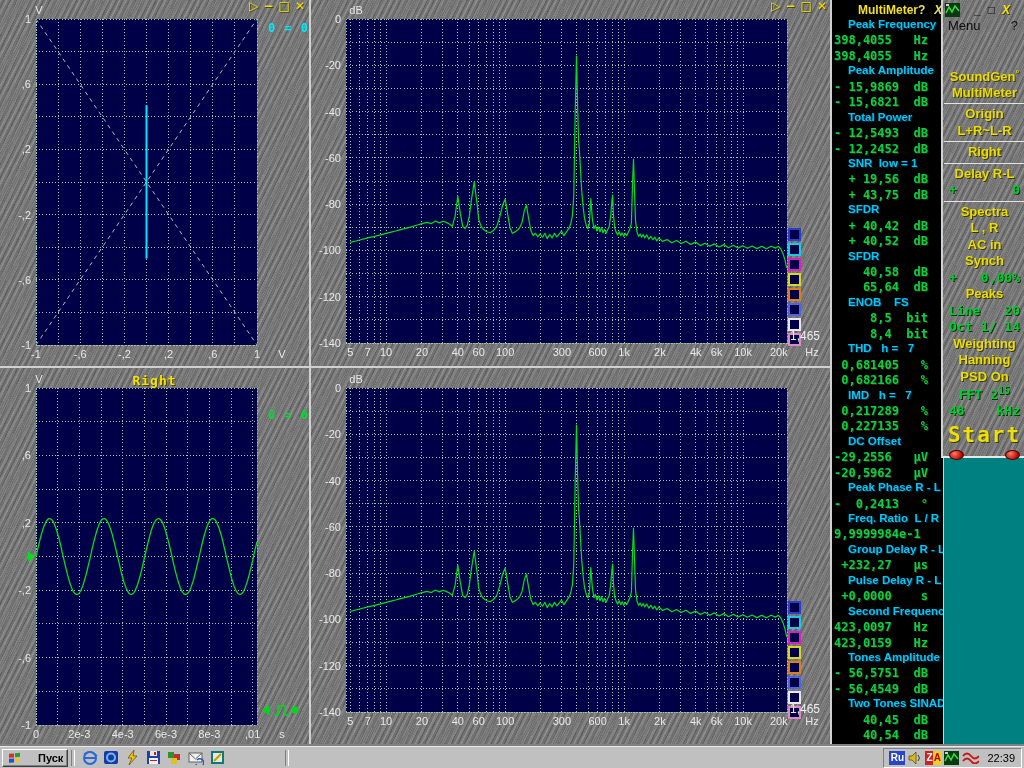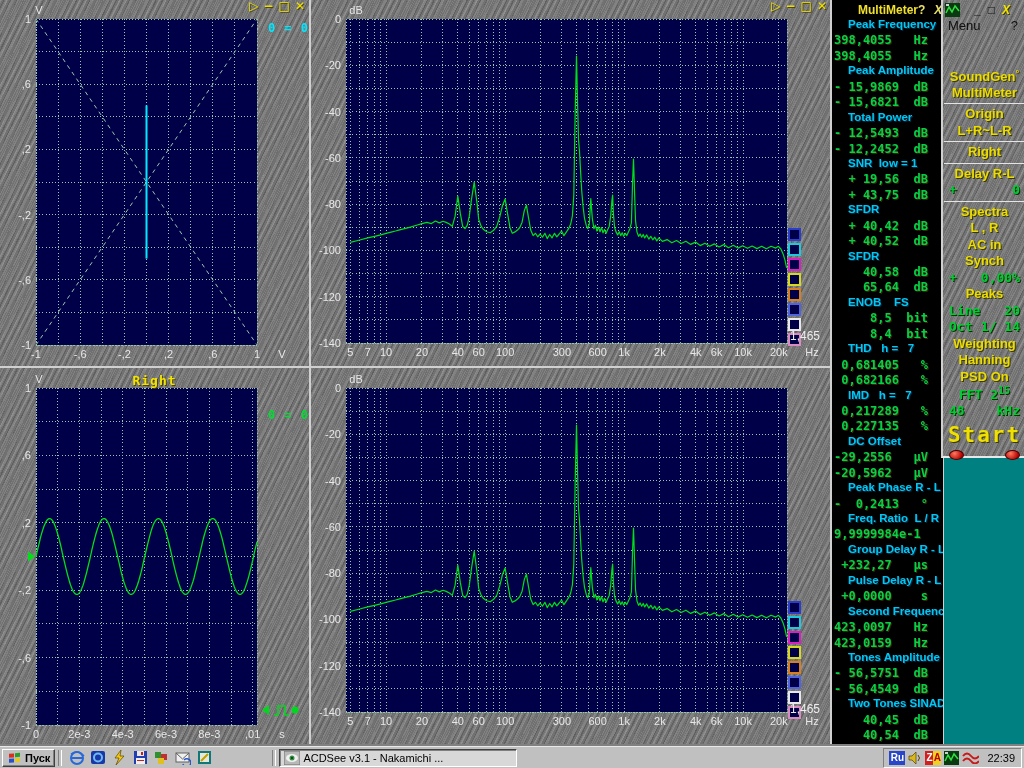--- a/index.html
+++ b/index.html
@@ -62,21 +62,21 @@
   .sp-sep{border-top:1px solid #e4e4e4;margin:2px 1px}
   .sp-start{margin-top:3px;text-align:center;color:#f0e000;letter-spacing:2px;
     font:bold 21px "DejaVu Sans Mono",monospace;text-shadow:1px 1px 0 #3a3a00;cursor:default}
   .sp-leds{display:flex;justify-content:space-between;padding:3px 6px 0 6px}
   .led{width:13px;height:8px;border-radius:50%;border:1px solid #4a0000;
     background:radial-gradient(circle at 35% 30%, #ff7a60, #b40000 75%)}
 
   #taskbar{position:absolute;left:0;top:746px;width:1024px;height:22px;background:#c0c0c0;
     border-top:1px solid #e8e8e8;box-shadow:0 -2px 0 #808080;display:flex;align-items:center;
     padding:1px 2px;box-sizing:border-box}
-  .tb-btn{height:18px;display:flex;align-items:center;gap:3px;background:#c0c0c0;
+  .tb-btn{height:18px;display:flex;align-items:center;gap:16px;background:#c0c0c0;
     border:1px solid;border-color:#ffffff #404040 #404040 #ffffff;
     box-shadow:inset -1px -1px 0 #808080;padding:0 4px;font:bold 11px "Liberation Sans",sans-serif;
     color:#000;cursor:default}
   .tb-task{font:11px "Liberation Sans",sans-serif;font-weight:normal;
     border-color:#404040 #ffffff #ffffff #404040;box-shadow:inset 1px 1px 0 #808080;
     background:#d8d8d8;width:238px;overflow:hidden;white-space:nowrap}
   .tb-sep{width:2px;height:16px;border-left:1px solid #808080;border-right:1px solid #ffffff;margin:0 3px}
   .quick{display:flex;align-items:center;gap:6px;padding:0 5px}
   .quick svg{cursor:default}
   #tb-spacer{width:52px}
@@ -580,29 +580,20 @@
         <path d="M9,10 a4,4 0 1,1 -1,4" stroke="#2858c8" stroke-width="1.5" fill="none"></path>
       </svg>
       <svg width="15" height="15">
         <rect x="1" y="1" width="13" height="13" fill="#107878"></rect>
         <rect x="3" y="3" width="9" height="9" fill="#e8e8d8"></rect>
         <line x1="4" y1="11" x2="11" y2="4" stroke="#c0a000" stroke-width="2"></line>
       </svg>
     </div>
     <div id="tb-spacer"></div>
     <div class="tb-sep"></div>
-    <button class="tb-btn tb-task">
-      <svg width="16" height="14">
-        <rect x="0" y="0" width="16" height="14" fill="#b8b8b8" stroke="#707070"></rect>
-        <ellipse cx="8" cy="7" rx="6" ry="4" fill="#f0f0f0"></ellipse>
-        <circle cx="8" cy="7" r="2.5" fill="#309040"></circle>
-        <circle cx="8" cy="7" r="1" fill="#103010"></circle>
-      </svg>
-      <span>ACDSee v3.1 - Nakamichi ...</span>
-    </button>
     <div class="tray">
       <span class="ru-badge">Ru</span>
       <svg width="14" height="14">
         <polygon points="1,5 4,5 8,1 8,13 4,9 1,9" fill="#d8b820" stroke="#504000" stroke-width="0.7"></polygon>
         <path d="M10,4 q3,3 0,6" stroke="#504000" fill="none"></path>
       </svg>
       <span class="za-badge">
         <span class="z">Z</span>
         <span class="a">A</span>
       </span>

